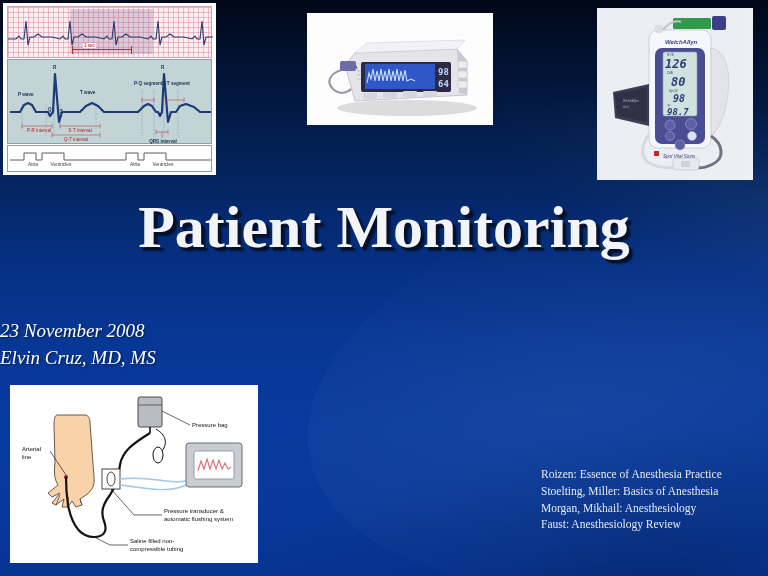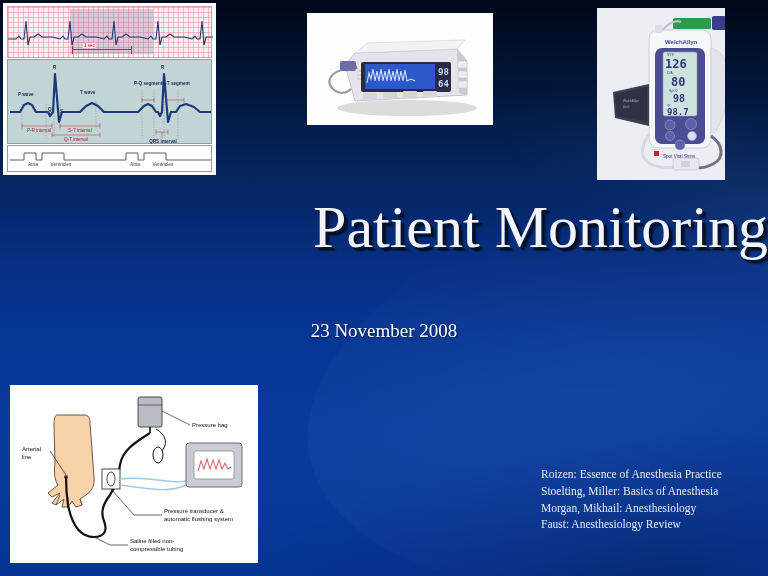--- a/index.html
+++ b/index.html
@@ -52,37 +52,38 @@
     left: 380px; top: 520px;
     background: radial-gradient(ellipse at 50% 50%, rgba(0,0,0,0.16), rgba(0,0,0,0) 62%);
     transform: rotate(-8deg);
   }
 
   
   #title {
     position: absolute;
     left: 0; top: 196px;
     width: 768px;
-    text-align: right;
+    text-align: center;
     font-size: 60px;
-    font-weight: normal;
+    font-weight: bold;
     color: #f2f4f8;
     letter-spacing: 0px;
     text-shadow: 3px 3px 0px #06102b, 4px 4px 2px rgba(0,0,0,0.55);
     line-height: 1.05;
   }
   #subtitle {
     position: absolute;
     left: 0; top: 318px;
     width: 768px;
-    text-align: center;
+    text-align: left;
     color: #ffffff;
     font-size: 19px;
     line-height: 1.42;
     text-shadow: 1px 1px 2px rgba(0,0,0,0.5);
+    font-style: italic;
   }
   #references {
     position: absolute;
     left: 541px; top: 466px;
     width: 230px;
     color: #e6eaf2;
     font-size: 11.5px;
     line-height: 1.46;
   }
 
@@ -126,21 +127,21 @@
     position: absolute; font-family: "Liberation Sans", sans-serif;
     font-size: 4.6px; font-weight: bold; color: #1b2d52; line-height: 1.15;
     text-align: center; white-space: nowrap;
   }
   .ecglbl.red { color: #a82323; font-weight: normal; }
   .ecglbl.grey { color: #3a3a3a; font-weight: normal; font-size: 4.8px; }
 
   
   #monitor-pic { left: 307px; top: 13px; width: 186px; height: 112px; }
   
-  #vitals-pic { left: 597px; top: 8px; width: 128px; height: 172px; background:#eef0f4; }
+  #vitals-pic { left: 597px; top: 8px; width: 156px; height: 172px; background:#eef0f4;font-style:italic; }
   
   #aline-pic { left: 10px; top: 385px; width: 248px; height: 178px; }
 </style>
 </head>
 <body>
 
 <div id="slide">
 
   <div class="swoosh swoosh-a"></div>
   <div class="swoosh swoosh-c"></div>
@@ -384,20 +385,21 @@
       <path d="M84 152 L100 160 L118 160" stroke="#222" stroke-width="0.7" fill="none"></path>
       <text x="120" y="158" font-family="Liberation Sans, sans-serif" font-size="6" fill="#111">Saline filled non-</text>
       <text x="120" y="166" font-family="Liberation Sans, sans-serif" font-size="6" fill="#111">compressible tubing</text>
     </svg>
   </div>
 
   <div id="title">Patient Monitoring</div>
 
   <div id="subtitle">
     <div>23 November 2008</div>
+    <div>Elvin  Cruz, MD, MS</div>
   </div>
 
   <div id="references">
     <div>Roizen: Essence of Anesthesia Practice</div>
     <div>Stoelting, Miller: Basics of Anesthesia</div>
     <div>Morgan, Mikhail: Anesthesiology</div>
     <div>Faust: Anesthesiology Review</div>
   </div>
 
 </div>

